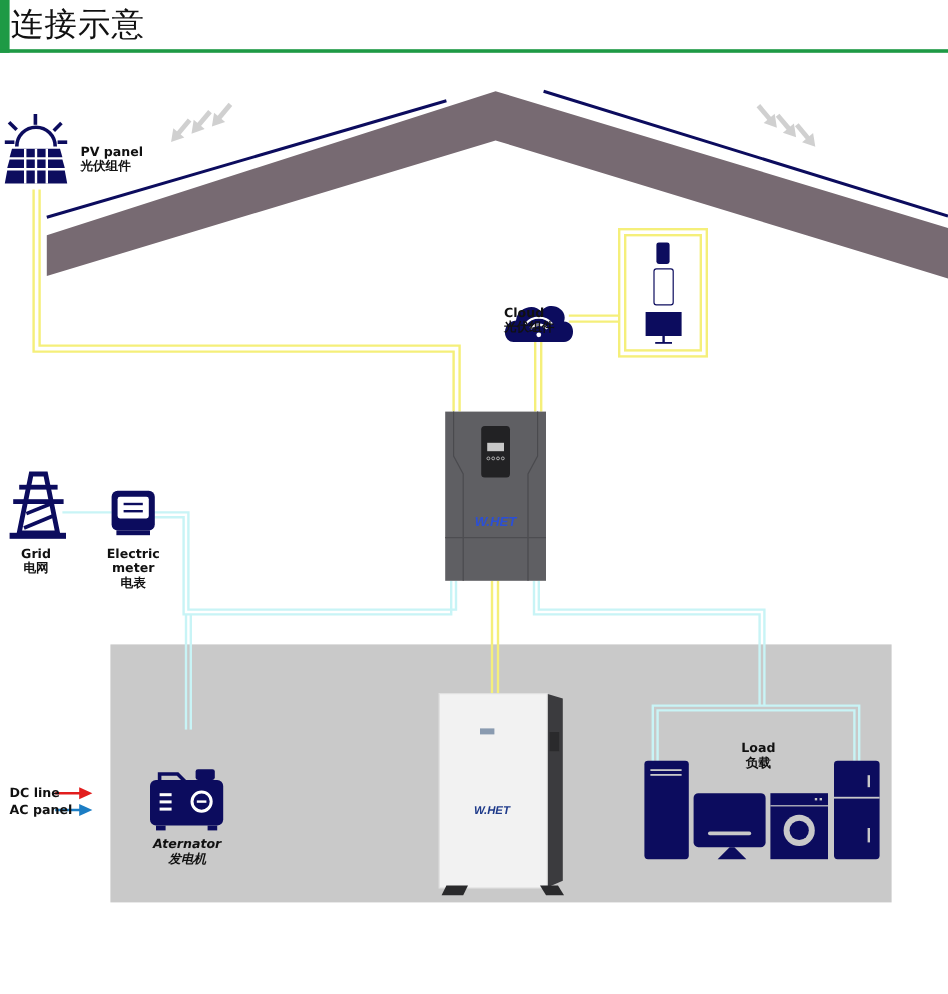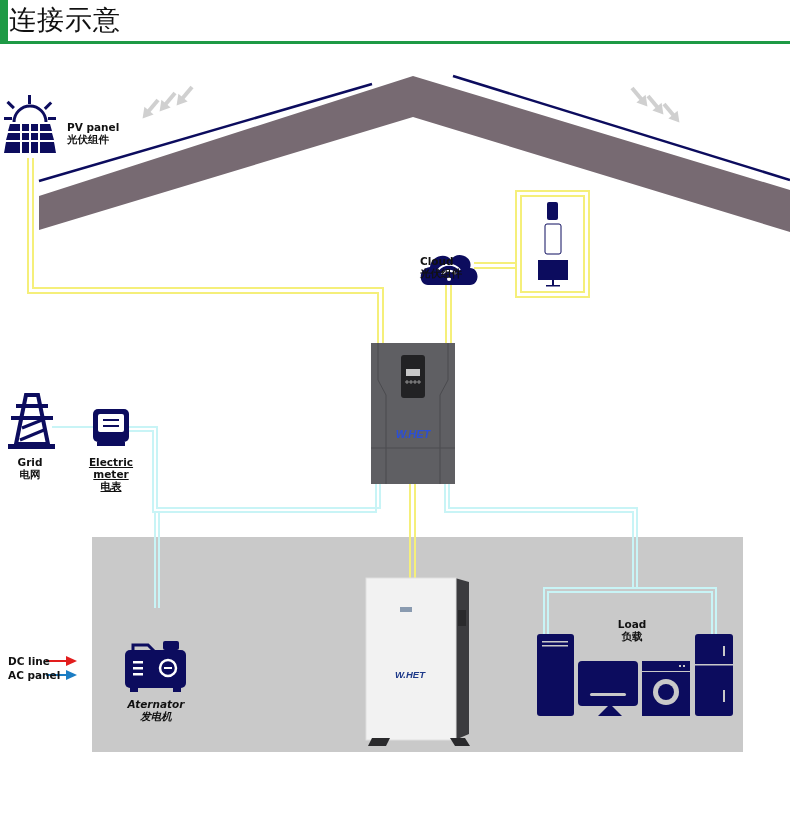--- a/index.html
+++ b/index.html
@@ -219,21 +219,21 @@
 <div class="lbl" style="left:376px; top:255px;margin-left:44px;">
   <div>Cloud</div>
   <div>光伏组件</div>
 </div>
 
 <div class="lbl center" style="left:10px; top:456px; width:40px;">
   <div>Grid</div>
   <div>电网</div>
 </div>
 
-<div class="lbl center" style="left:70px; top:456px; width:82px;text-decoration:underline;">
+<div class="lbl center" style="left:70px; top:456px; width:82px;">
   <div>Electric meter</div>
   <div>电表</div>
 </div>
 
 <div class="lbl center" style="left:125px; top:698px; width:62px;font-style:italic;">
   <div>Aternator</div>
   <div>发电机</div>
 </div>
 
 <div class="lbl center" style="left:612px; top:618px; width:40px;">

